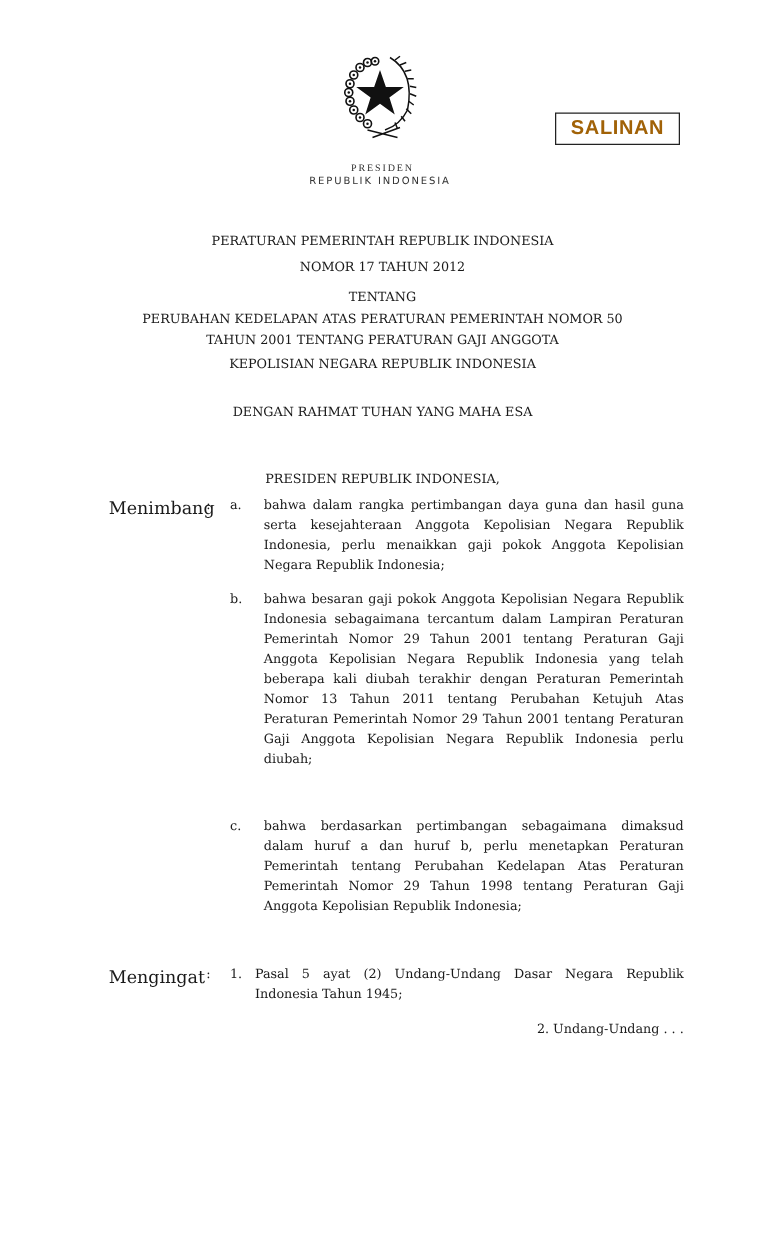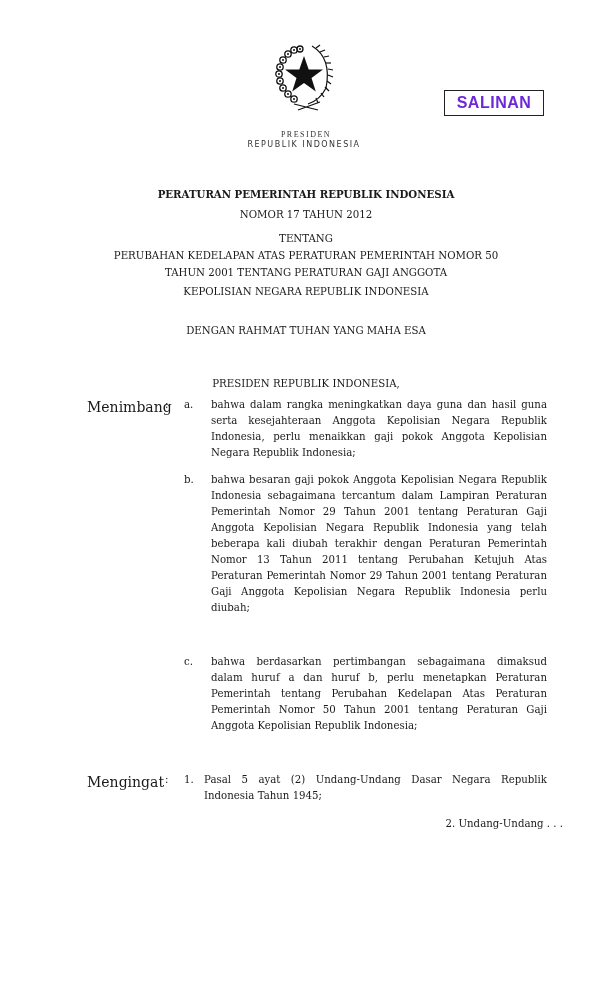--- a/index.html
+++ b/index.html
@@ -2,32 +2,32 @@
 <html><head>
 <meta charset="utf-8">
 <style>
   html, body { margin:0; padding:0; background:#ffffff; }
   body { width:612px; height:1008px; position:relative; overflow:hidden;
          font-family:"DejaVu Serif", "Liberation Serif", serif; color:#1a1a1a; }
   .abs { position:absolute; }
   .emblem { left:274px; top:40px; width:62px; height:74px; }
   .salinan { left:444px; top:90px; width:98px; height:24px; border:1.5px solid #222;
              font-family:"Liberation Sans", sans-serif; font-weight:bold; font-size:16px;
-             text-align:center; line-height:24px; letter-spacing:0.5px; color:#6d28d9; }
+             text-align:center; line-height:24px; letter-spacing:0.5px; color:#a16207; }
   .pres1 { left:0; width:612px; top:130px; text-align:center; font-family:Liberation Serif, serif;
            font-size:8px; letter-spacing:1.5px; color:#333; }
   .pres2 { left:0; width:604px; top:140px; text-align:center; font-family:"DejaVu Sans", sans-serif;
            font-size:8px; letter-spacing:1.5px; color:#333; padding-left:4px; box-sizing:border-box; }
   .center { left:0; width:612px; text-align:center; font-size:10.2px; letter-spacing:0; }
   .label { left:87px; font-size:14px; }
   .colon { font-size:10.2px; }
   .marker { font-size:10.2px; }
   .para { left:211px; width:336px; font-size:10.2px; line-height:16px; text-align:justify;
           text-align-last:left; }
-  .cont { left:16px; width:547px; text-align:right; font-size:10.2px; }
+  .cont { left:0; width:547px; text-align:right; font-size:10.2px; }
 </style>
 </head>
 <body>
 
 <div class="abs emblem">
   <svg width="62" height="74" viewBox="0 0 62 74">
 
     <g fill="none" stroke="#111" stroke-width="1.3">
       <circle cx="20" cy="10" r="3.2"></circle>
         <circle cx="14" cy="14" r="3.2"></circle>
@@ -70,40 +70,40 @@
     <path d="M20 64 L44 70 M24 70 L46 62" stroke="#111" stroke-width="1.2" fill="none"></path>
 
     <polygon points="30,16 34.7,29.5 49,29.5 37.5,38 41.8,51.5 30,43 18.2,51.5 22.5,38 11,29.5 25.3,29.5" fill="#111"></polygon>
   </svg>
 </div>
 
 <div class="abs salinan">SALINAN</div>
 <div class="abs pres1">PRESIDEN</div>
 <div class="abs pres2">REPUBLIK INDONESIA</div>
 
-<div class="abs center" style="top:188px;font-weight:bold;">PERATURAN PEMERINTAH REPUBLIK INDONESIA</div>
+<div class="abs center" style="top:188px;">PERATURAN PEMERINTAH REPUBLIK INDONESIA</div>
 <div class="abs center" style="top:209px;">NOMOR 17 TAHUN 2012</div>
 <div class="abs center" style="top:233px;">TENTANG</div>
 <div class="abs center" style="top:250px;">PERUBAHAN KEDELAPAN ATAS PERATURAN PEMERINTAH NOMOR 50</div>
 <div class="abs center" style="top:267px;">TAHUN 2001 TENTANG PERATURAN GAJI ANGGOTA</div>
 <div class="abs center" style="top:286px;">KEPOLISIAN NEGARA REPUBLIK INDONESIA</div>
 
 <div class="abs center" style="top:325px;">DENGAN RAHMAT TUHAN YANG MAHA ESA</div>
 <div class="abs center" style="top:378px;">PRESIDEN REPUBLIK INDONESIA,</div>
 
 <div class="abs label" style="top:399px;">Menimbang</div>
 <div class="abs colon" style="left:165px; top:399px;">:</div>
 
 <div class="abs marker" style="left:184px; top:399px;">a.</div>
-<div class="abs para" style="top:397px;">bahwa dalam rangka meningkatkan daya guna dan hasil guna serta kesejahteraan Anggota Kepolisian Negara Republik Indonesia, perlu menaikkan gaji pokok Anggota Kepolisian Negara Republik Indonesia;</div>
+<div class="abs para" style="top:397px;">bahwa dalam rangka pertimbangan daya guna dan hasil guna serta kesejahteraan Anggota Kepolisian Negara Republik Indonesia, perlu menaikkan gaji pokok Anggota Kepolisian Negara Republik Indonesia;</div>
 
 <div class="abs marker" style="left:184px; top:474px;">b.</div>
 <div class="abs para" style="top:472px;">bahwa besaran gaji pokok Anggota Kepolisian Negara Republik Indonesia sebagaimana tercantum dalam Lampiran Peraturan Pemerintah Nomor 29 Tahun 2001 tentang Peraturan Gaji Anggota Kepolisian Negara Republik Indonesia yang telah beberapa kali diubah terakhir dengan Peraturan Pemerintah Nomor 13 Tahun 2011 tentang Perubahan Ketujuh Atas Peraturan Pemerintah Nomor 29 Tahun 2001 tentang Peraturan Gaji Anggota Kepolisian Negara Republik Indonesia perlu diubah;</div>
 
 <div class="abs marker" style="left:184px; top:656px;">c.</div>
-<div class="abs para" style="top:654px;">bahwa berdasarkan pertimbangan sebagaimana dimaksud dalam huruf a dan huruf b, perlu menetapkan Peraturan Pemerintah tentang Perubahan Kedelapan Atas Peraturan Pemerintah Nomor 50 Tahun 2001 tentang Peraturan Gaji Anggota Kepolisian Republik Indonesia;</div>
+<div class="abs para" style="top:654px;">bahwa berdasarkan pertimbangan sebagaimana dimaksud dalam huruf a dan huruf b, perlu menetapkan Peraturan Pemerintah tentang Perubahan Kedelapan Atas Peraturan Pemerintah Nomor 29 Tahun 1998 tentang Peraturan Gaji Anggota Kepolisian Republik Indonesia;</div>
 
 <div class="abs label" style="top:774px;">Mengingat</div>
 <div class="abs colon" style="left:165px; top:774px;">:</div>
 <div class="abs marker" style="left:184px; top:774px;">1.</div>
 <div class="abs para" style="left:204px; width:343px; top:772px;">Pasal 5 ayat (2) Undang-Undang Dasar  Negara Republik Indonesia Tahun 1945;</div>
 
 <div class="abs cont" style="top:818px;">2. Undang-Undang . . .</div>
 
 </body></html>

